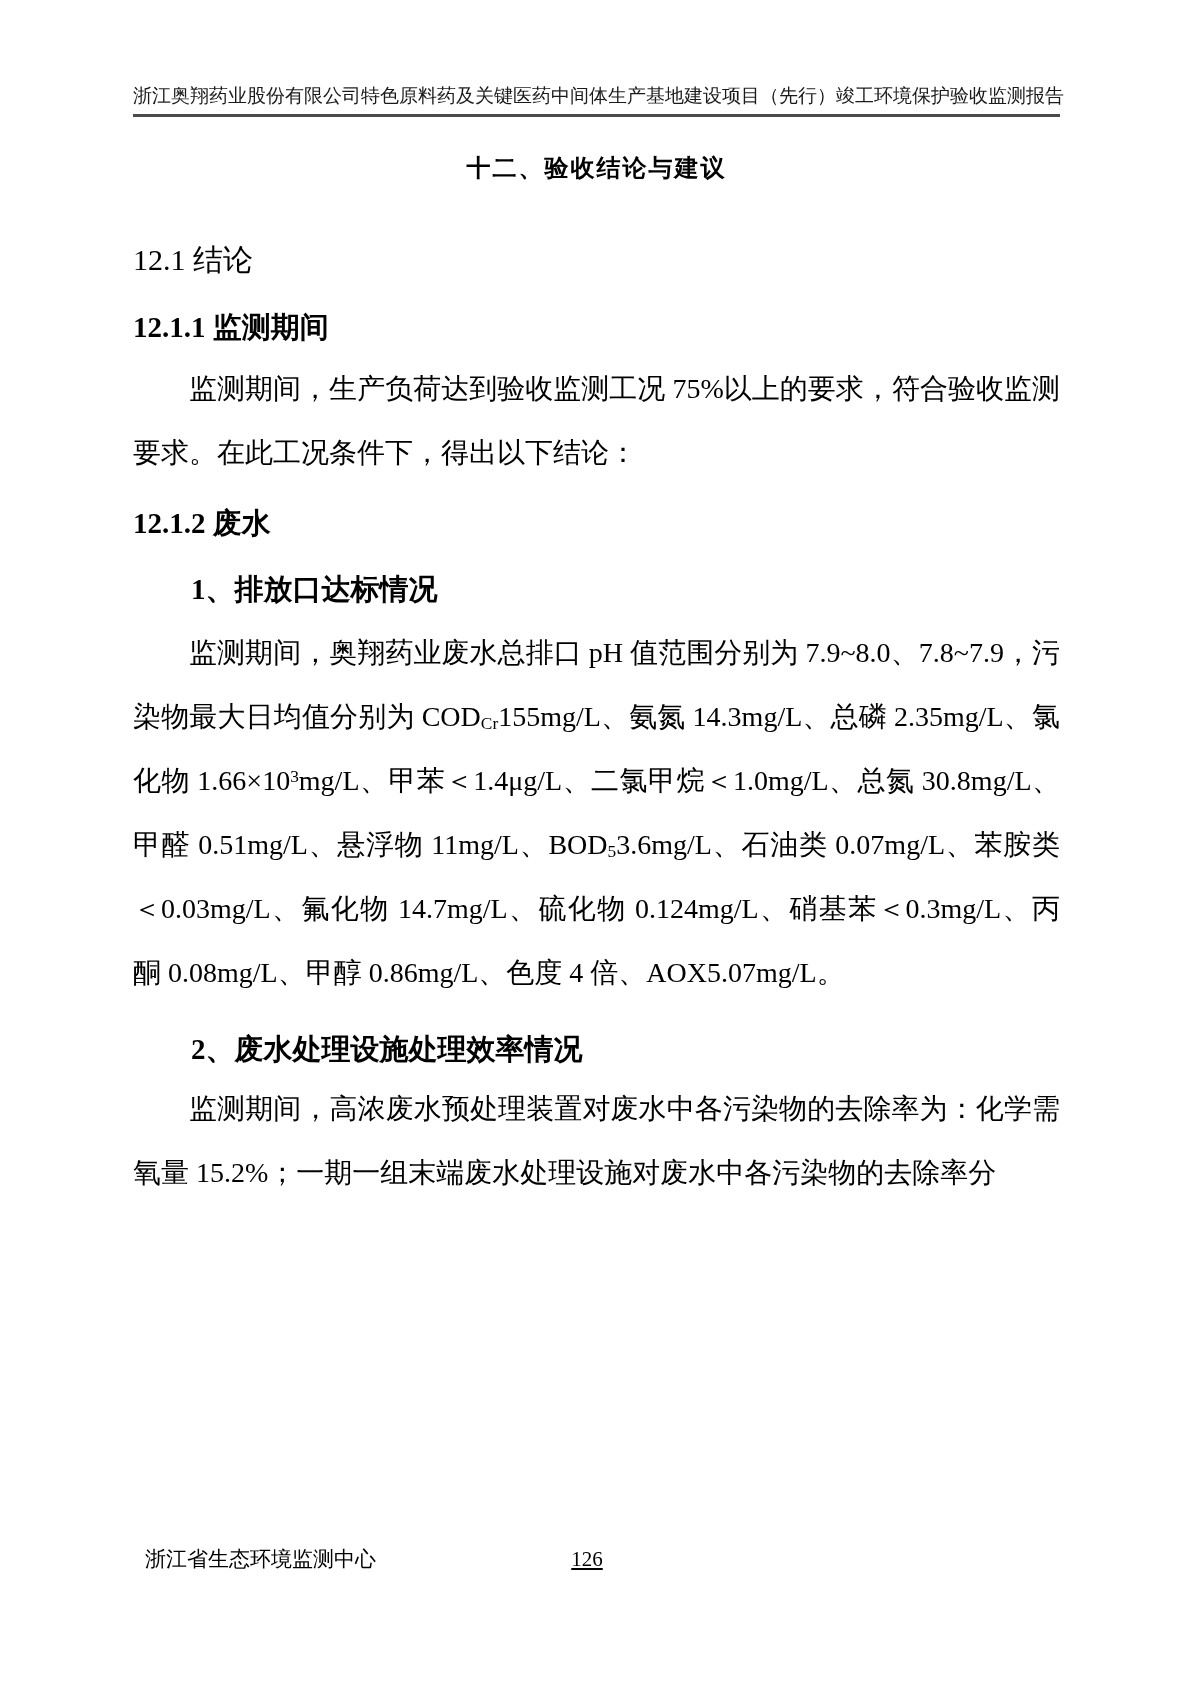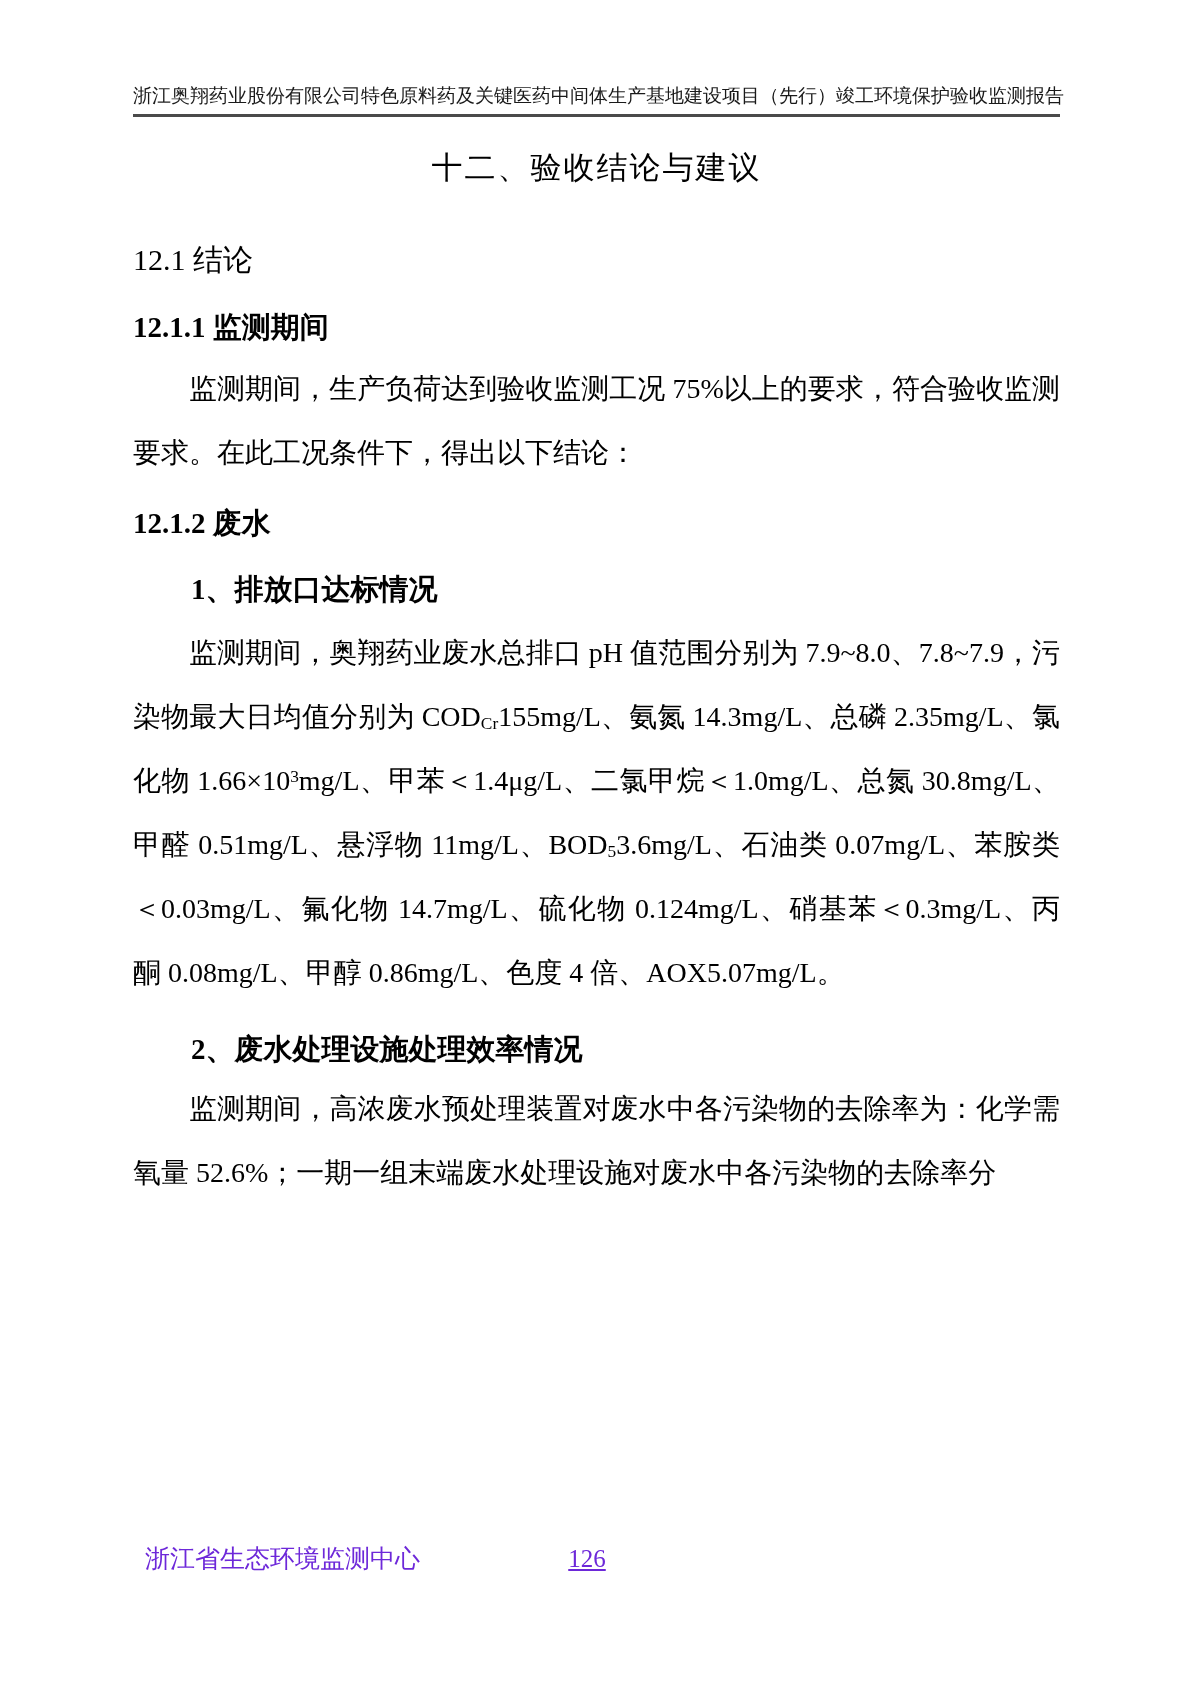--- a/index.html
+++ b/index.html
@@ -23,23 +23,23 @@
     text-align: center;
     font-size: 19px;
     line-height: 23px;
     padding-bottom: 7px;
     border-bottom: 3px solid #4a4a4a;
     white-space: nowrap;
     color: #1a1a1a;
   }
   .chapter-title {
     margin: 28px 0 0 0;
-    font-size: 31px;
+    font-size: 24px;
     line-height: 46px;
-    font-weight: normal;
+    font-weight: bold;
     text-align: center;
     letter-spacing: 2px;
   }
   .h-level1 {
     margin: 50px 0 0 0;
     font-size: 30px;
     line-height: 38px;
     font-weight: normal;
   }
   .h-level2 {
@@ -73,23 +73,23 @@
     line-height: 0;
   }
   .para sub { vertical-align: -0.18em; }
   .para sup { vertical-align: 0.45em; }
   .doc-footer {
     position: absolute;
     left: 0;
     right: 16px;
     top: 1546px;
     height: 30px;
-    font-size: 25px;
+    font-size: 21px;
     line-height: 26px;
-    color: #6d28d9;
+    color: #000000;
   }
   .footer-org {
     position: absolute;
     left: 145px;
     top: 0;
   }
   .footer-page-num {
     position: absolute;
     left: 0;
     right: 0;
@@ -115,20 +115,20 @@
 
   <div class="h-level2 tight">12.1.2 废水</div>
 
   <div class="h-sub">1、排放口达标情况</div>
 
   <p class="para gap-sm">监测期间，奥翔药业废水总排口 pH 值范围分别为 7.9~8.0、7.8~7.9，污染物最大日均值分别为 COD<sub>Cr</sub>155mg/L、氨氮 14.3mg/L、总磷 2.35mg/L、氯化物 1.66×10<sup>3</sup>mg/L、甲苯＜1.4μg/L、二氯甲烷＜1.0mg/L、总氮 30.8mg/L、甲醛 0.51mg/L、悬浮物 11mg/L、BOD<sub>5</sub>3.6mg/L、石油类 0.07mg/L、苯胺类＜0.03mg/L、氟化物 14.7mg/L、硫化物 0.124mg/L、硝基苯＜0.3mg/L、丙酮 0.08mg/L、甲醇 0.86mg/L、色度 4 倍、AOX5.07mg/L。</p>
 
 
   <div class="h-sub second">2、废水处理设施处理效率情况</div>
 
-  <p class="para gap-xs">监测期间，高浓废水预处理装置对废水中各污染物的去除率为：化学需氧量 52.6%；一期一组末端废水处理设施对废水中各污染物的去除率分</p>
+  <p class="para gap-xs">监测期间，高浓废水预处理装置对废水中各污染物的去除率为：化学需氧量 15.2%；一期一组末端废水处理设施对废水中各污染物的去除率分</p>
 
   <div class="doc-footer">
     <span class="footer-org">浙江省生态环境监测中心</span>
     <span class="footer-page-num">126</span>
   </div>
 
 </div>
 
 </body></html>

